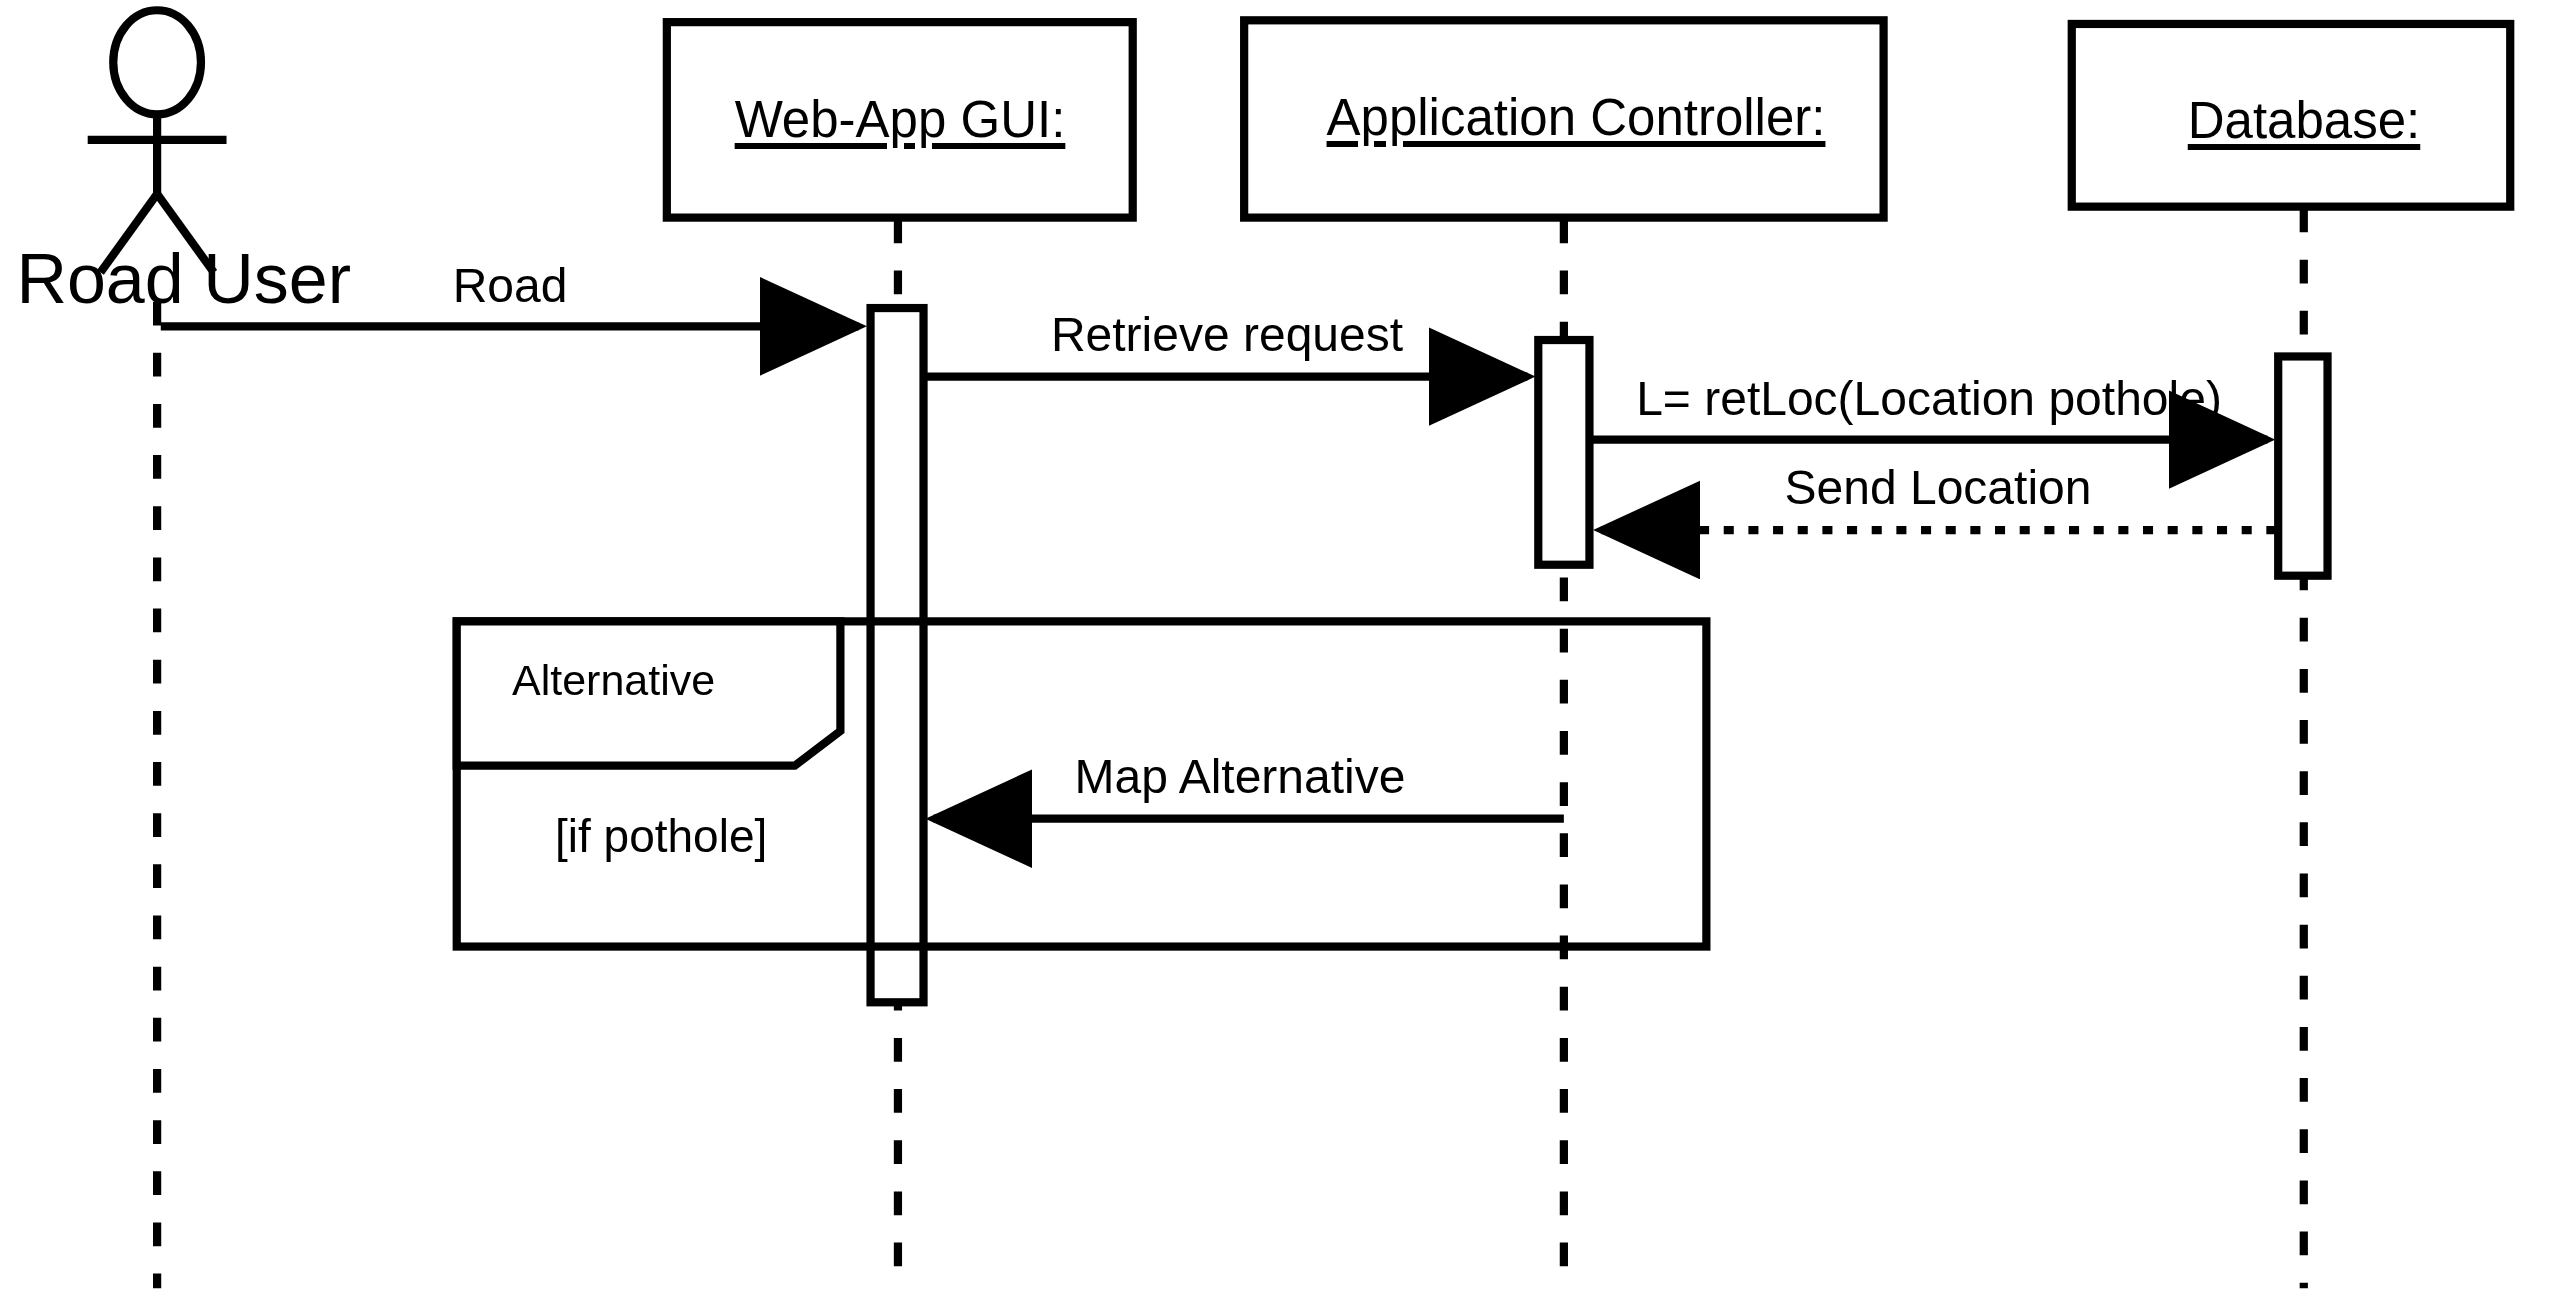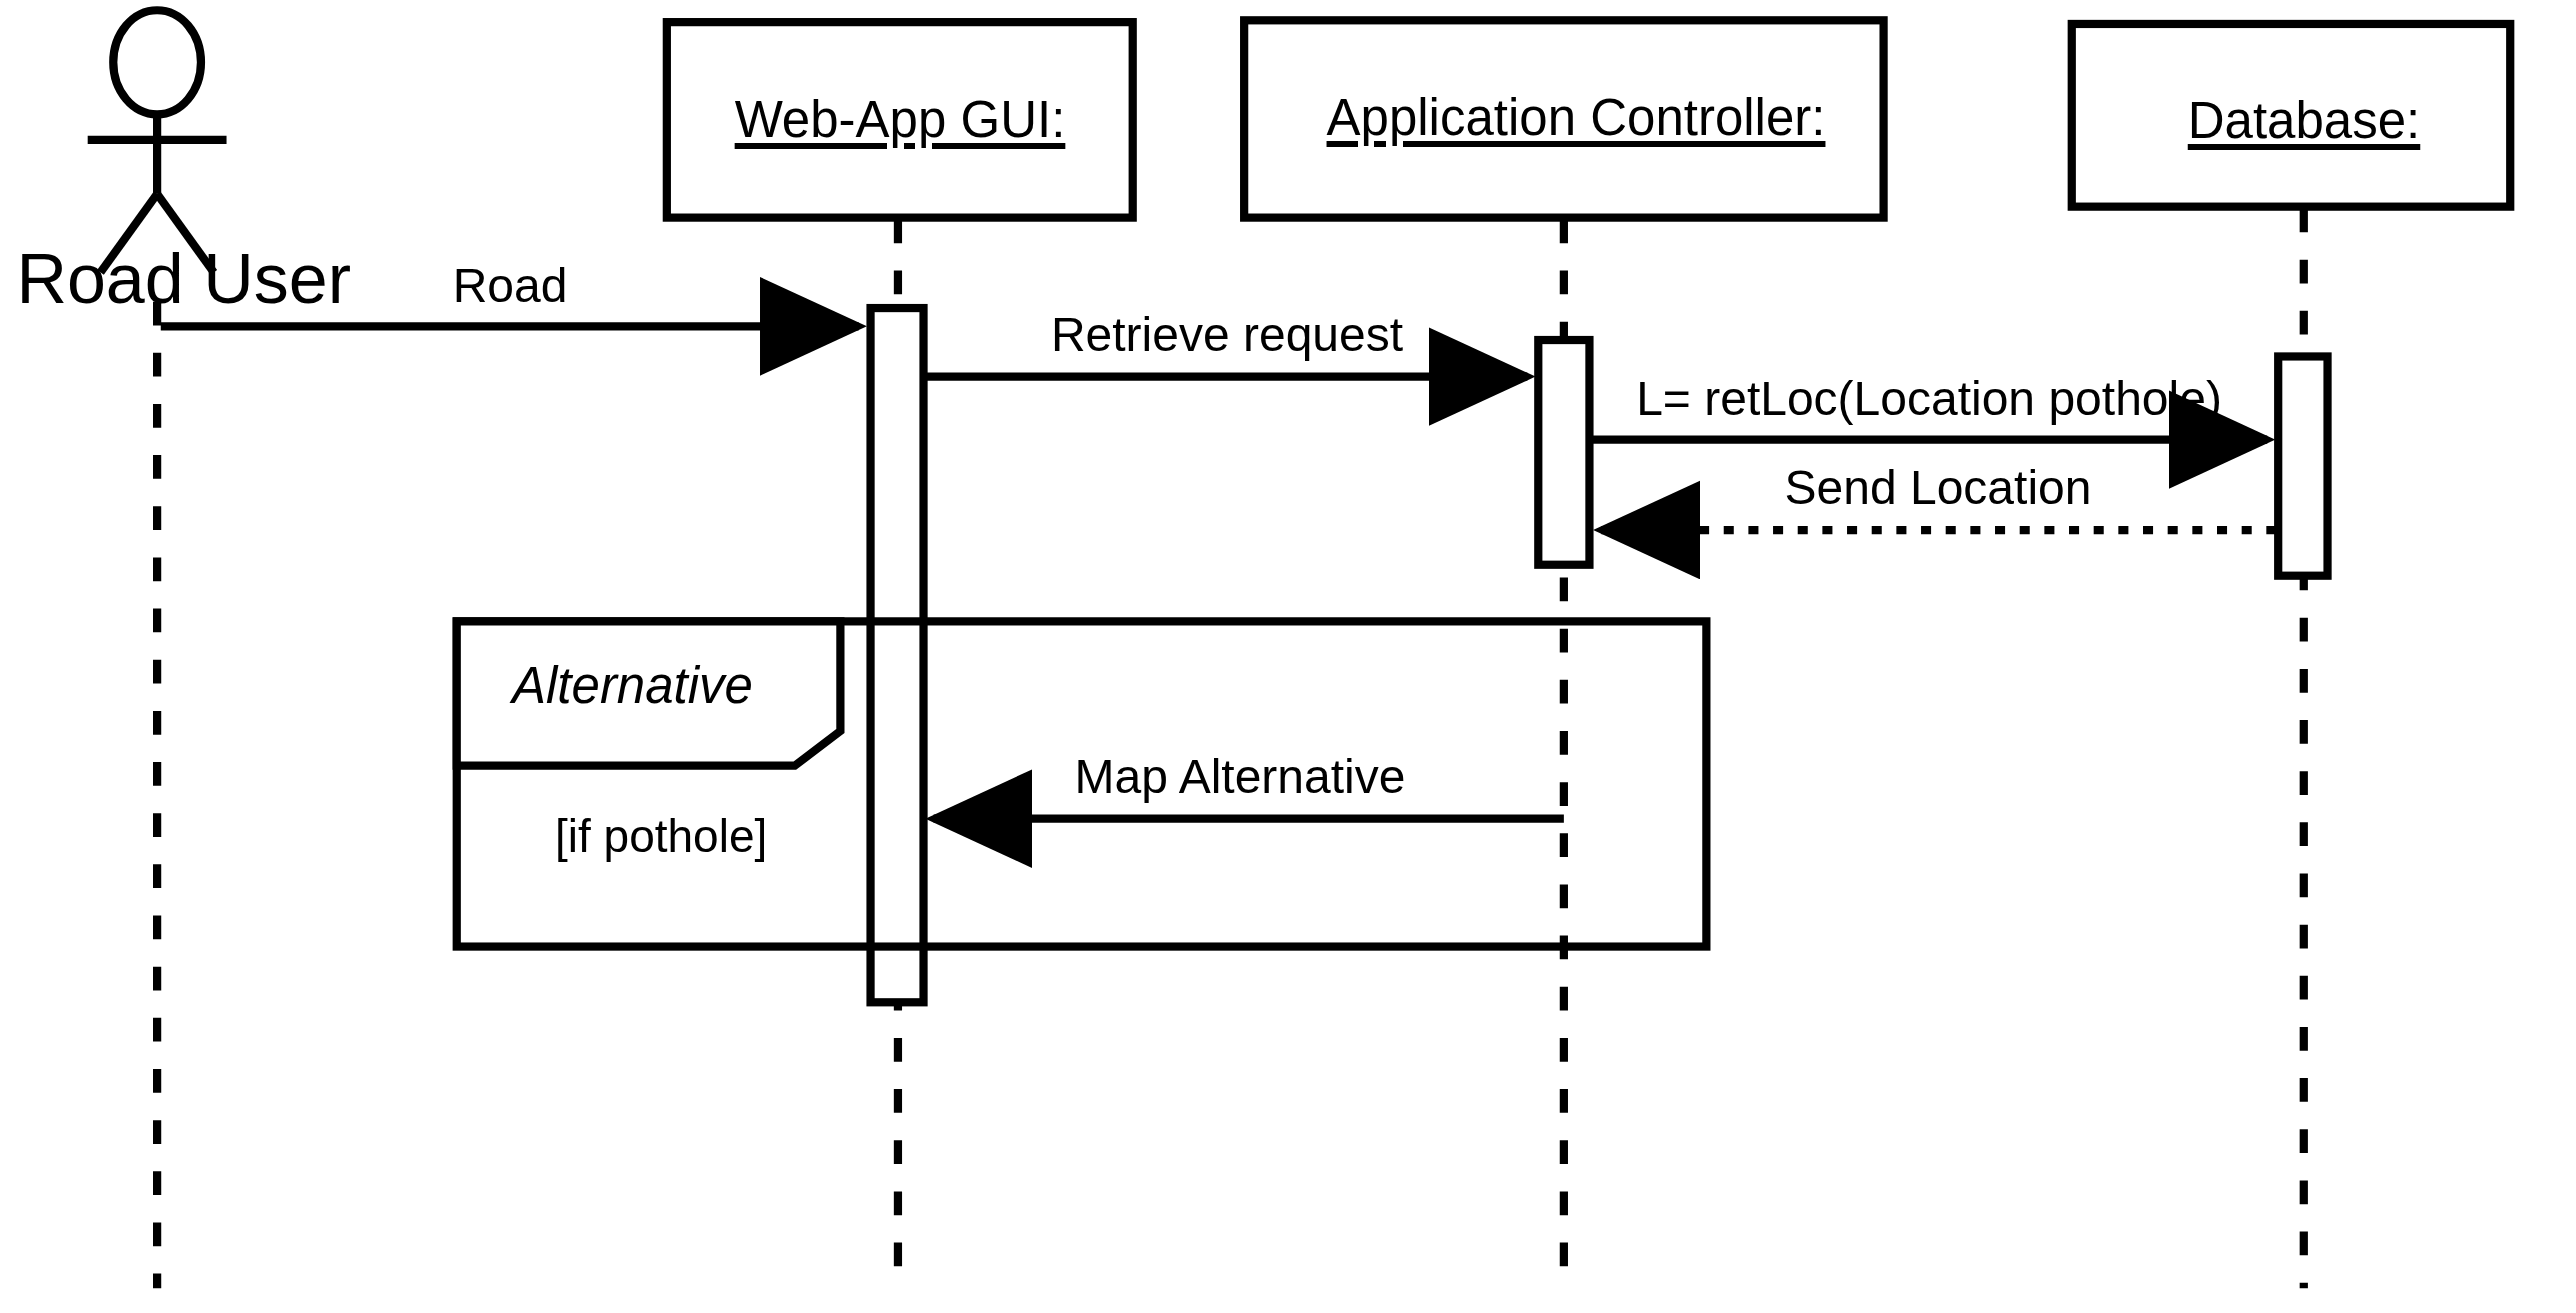--- a/index.html
+++ b/index.html
@@ -3,21 +3,21 @@
 <meta charset="utf-8">
 <style>
   html,body{margin:0;padding:0;background:#ffffff;}
   body{width:2576px;height:1314px;font-family:"Liberation Sans",sans-serif;color:#000;}
   #stage{position:relative;width:2576px;height:1314px;overflow:hidden;background:#fff;}
   #stage svg{position:absolute;left:0;top:0;}
   .lbl{position:absolute;white-space:nowrap;color:#000000;font-family:"Liberation Sans",sans-serif;}
   .participant-name{font-size:51px;text-decoration:underline;text-underline-offset:5.5px;text-decoration-thickness:5.5px;}
   .actor-name{font-size:70px;}
   .msg-label{font-size:48px;}
-  .frag-title{font-size:51px;font-style:italic;}
+  .frag-title{font-size:43px;}
   .frag-guard{font-size:46px;}
   .ctr{transform:translateX(-50%);}
 </style>
 </head>
 <body>
 
 <div id="stage">
 
   <svg width="2576" height="1314" viewBox="0 0 2820 1438">
     <defs>

